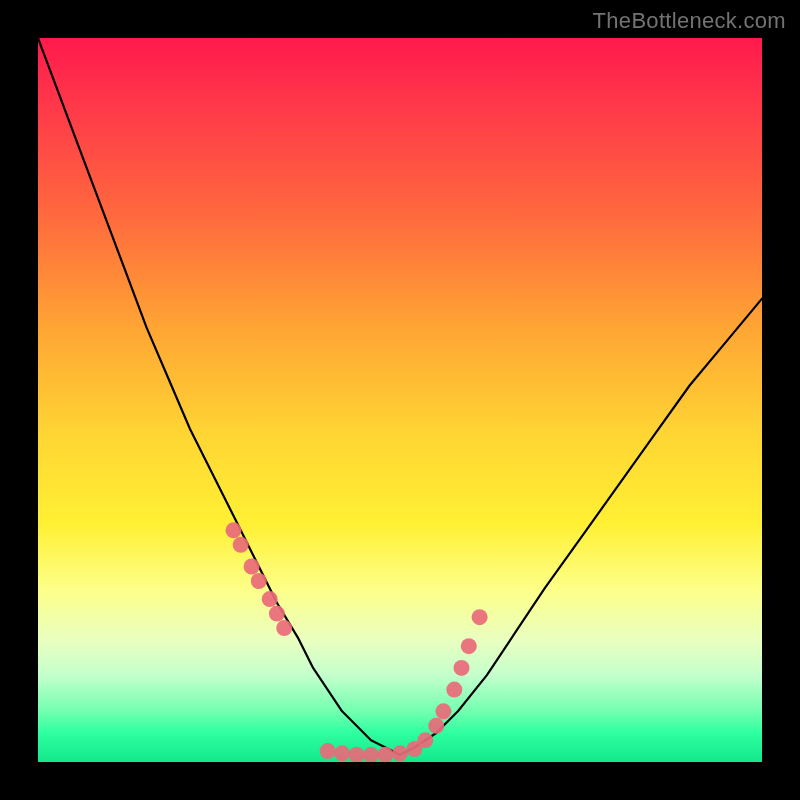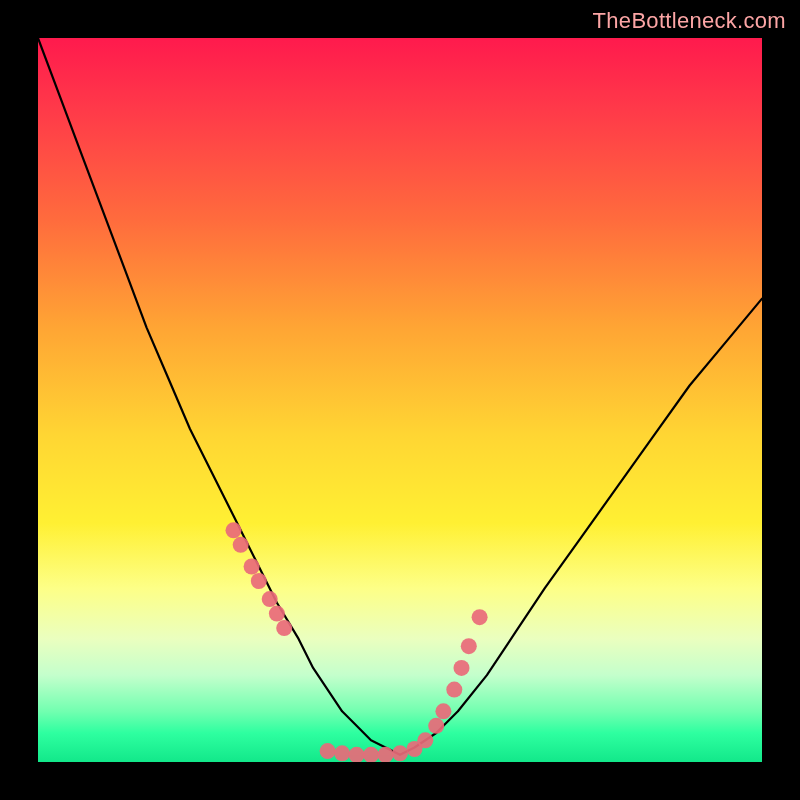--- a/index.html
+++ b/index.html
@@ -36,21 +36,21 @@
     position: absolute;
     left: 0; top: 0;
     width: 724px;
     height: 724px;
     pointer-events: none;
   }
   .watermark {
     position: absolute;
     top: 8px;
     right: 14px;
-    color: #fca5a5;
+    color: #737373;
     font-size: 22px;
     letter-spacing: 0.3px;
     font-weight: 400;
     white-space: nowrap;
   }
 </style>
 </head>
 <body>
 
 <div class="plot-area">

